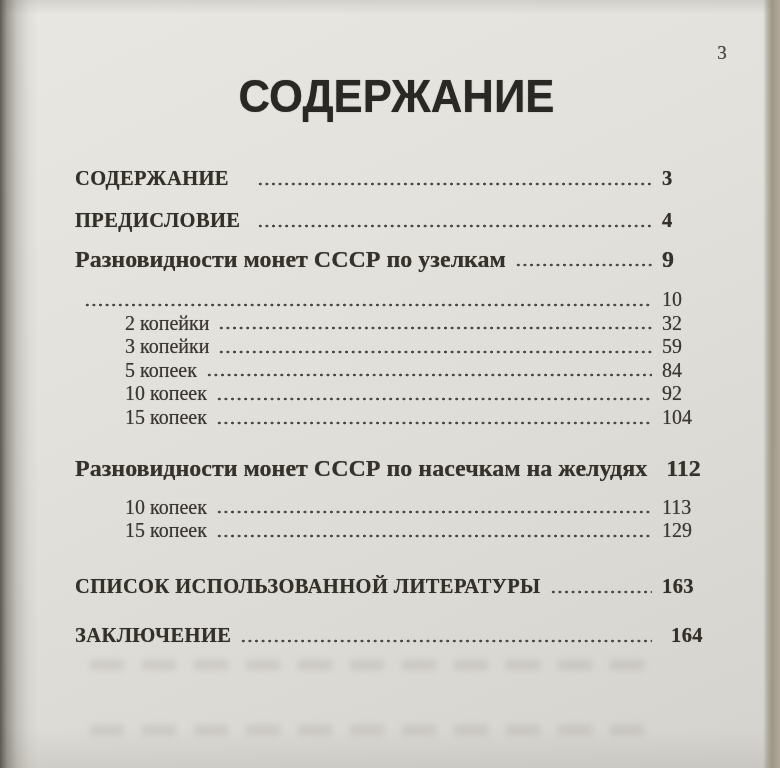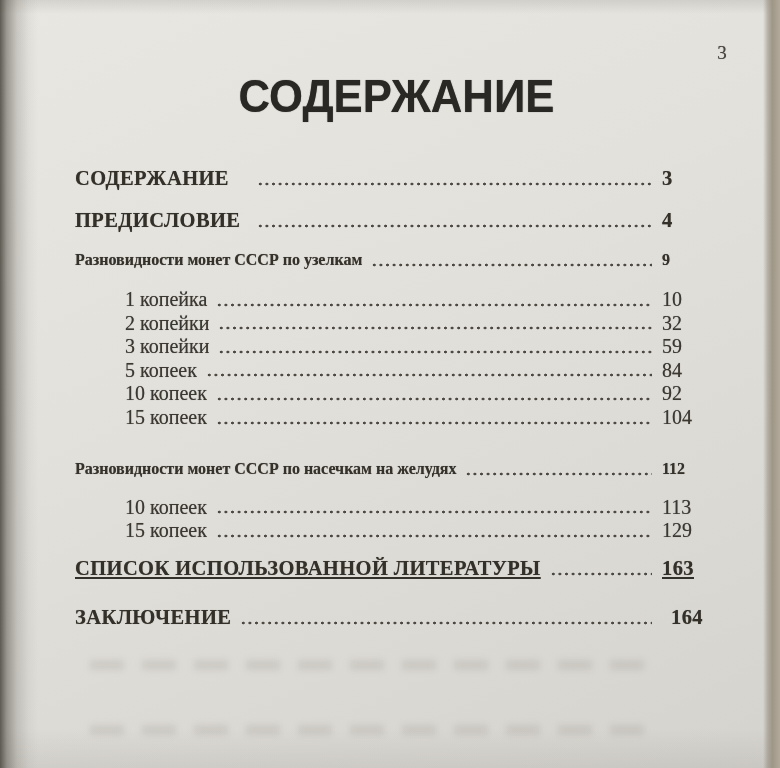--- a/index.html
+++ b/index.html
@@ -93,40 +93,40 @@
     padding-left: 2px;
     white-space: nowrap;
   }
 
   .row.caps {
     font-size: 20.5px; line-height: 25px;
     font-weight: 700; letter-spacing: 0.4px;
     color: #333029;
   }
   .row.section {
-    font-size: 16px; line-height: 25px;
+    font-size: 24px; line-height: 25px;
     font-weight: 700;
     color: #35322b;
   }
   .row.sub {
     font-size: 20px; line-height: 23.6px;
     font-weight: 400;
     color: #3b3832;
   }
   .row.sub .label { padding-left: 50px; }
   
   .row.tab .label { min-width: 173px; }
 
   .mt-a { margin-top: 17px; }
   .mt-b { margin-top: 16px; }
   .mt-c { margin-top: 14px; }
   .mt-d { margin-top: 16px; }
   .mt-e { margin-top: 26px; }
   .mt-f { margin-top: 15px; }
-  .mt-g { margin-top: 13px; text-decoration: underline; }
+  .mt-g { margin-top: 31px; }
   .mt-h { margin-top: 24px; text-align: center; }
 
   
   .ghost {
     position: absolute; left: 90px; right: 120px; height: 10px;
     background: repeating-linear-gradient(90deg,
       rgba(125,120,110,0.16) 0 34px, rgba(125,120,110,0) 34px 52px);
     filter: blur(3px);
     pointer-events: none;
   }
@@ -157,21 +157,20 @@
     </div>
 
 
     <div class="row section mt-c">
       <span class="label">Разновидности монет СССР по узелкам</span>
       <span class="dots"></span>
       <span class="pagenum">9</span>
     </div>
 
     <div class="row sub mt-d">
-      <span class="label">1 копейка</span>
       <span class="dots"></span>
       <span class="pagenum">10</span>
     </div>
 
     <div class="row sub">
       <span class="label">2 копейки</span>
       <span class="dots"></span>
       <span class="pagenum">32</span>
     </div>
 

